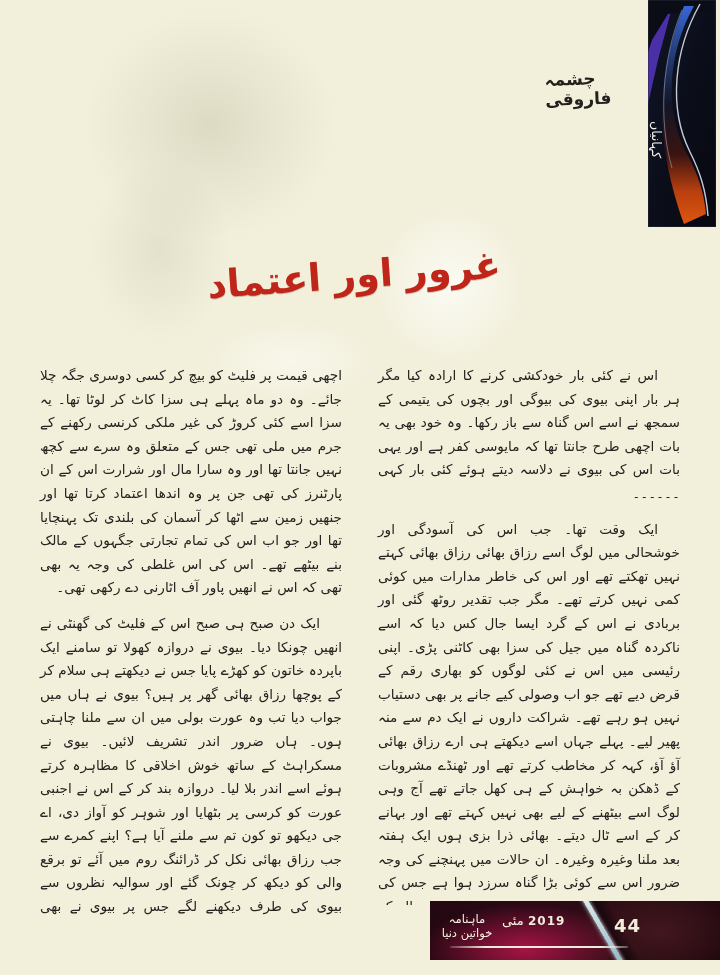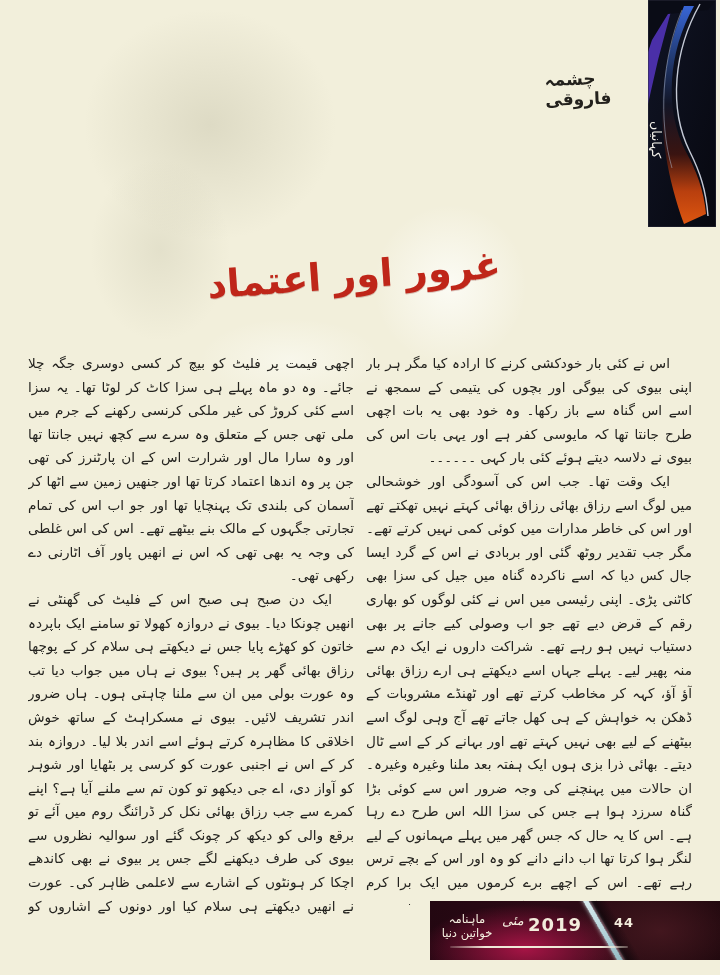--- a/index.html
+++ b/index.html
@@ -50,21 +50,21 @@
     position:absolute;left:28px;top:352px;width:664px;height:570px;
     display:flex;gap:12px;direction:rtl;
   }
   .col{
     width:326px;overflow:hidden;
     font-size:13.6px;line-height:23.6px;color:#24231f;
     text-align:justify;direction:rtl;
   }
   .col-1{height:553px;}
   .col-2{height:568px;}
-  .col p{margin:0;}
+  .col p{margin:12px;}
   .col p.indent{text-indent:22px;}
 
   
   .footer{
     position:absolute;left:430px;top:901px;width:290px;height:59px;
     background:
       radial-gradient(140px 60px at 95px 48px,rgba(172,21,72,.95),rgba(172,21,72,0) 75%),
       radial-gradient(120px 70px at 230px 30px,rgba(70,24,32,.9),rgba(70,24,32,0) 80%),
       linear-gradient(100deg,#230711 0%,#2e0a16 45%,#240a10 70%,#1a060b 100%);
     overflow:hidden;
@@ -79,23 +79,23 @@
     background:linear-gradient(to bottom,#dff0f2,#9fc3cc 60%,#7fa3ae);
     box-shadow:0 0 4px rgba(220,240,245,.8);
     transform:rotate(-30deg);
   }
   .footer .rule{
     position:absolute;left:20px;top:45px;width:178px;height:2px;
     background:linear-gradient(to right,rgba(240,236,222,.2),#efe9d8 20%,#efe9d8 85%,rgba(240,236,222,.3));
     border-radius:2px;
   }
   .footer .f-mag{position:absolute;left:4px;top:11px;width:66px;color:#f6f1e1;font-size:11.5px;text-align:center;direction:rtl;}
-  .footer .f-month{position:absolute;left:72px;top:12px;color:#f6f1e1;font-size:13px;direction:rtl;font-style:italic;}
-  .footer .f-year{position:absolute;left:98px;top:13px;color:#f2ecdc;font-size:18px;font-weight:bold;letter-spacing:1px;}
-  .footer .f-page{position:absolute;left:184px;top:14px;color:#f2ecdc;font-size:13px;font-weight:bold;letter-spacing:1px;}
+  .footer .f-month{position:absolute;left:72px;top:12px;color:#f6f1e1;font-size:13px;direction:rtl;}
+  .footer .f-year{position:absolute;left:98px;top:13px;color:#f2ecdc;font-size:12px;font-weight:bold;letter-spacing:1px;}
+  .footer .f-page{position:absolute;left:184px;top:14px;color:#f2ecdc;font-size:18px;font-weight:bold;letter-spacing:1px;}
 </style>
 </head>
 <body>
 
 <div class="wm wm1"></div>
 <div class="wm wm4"></div>
 <div class="wm wm2"></div>
 <div class="wm wm3"></div>
 
 <div class="art">

